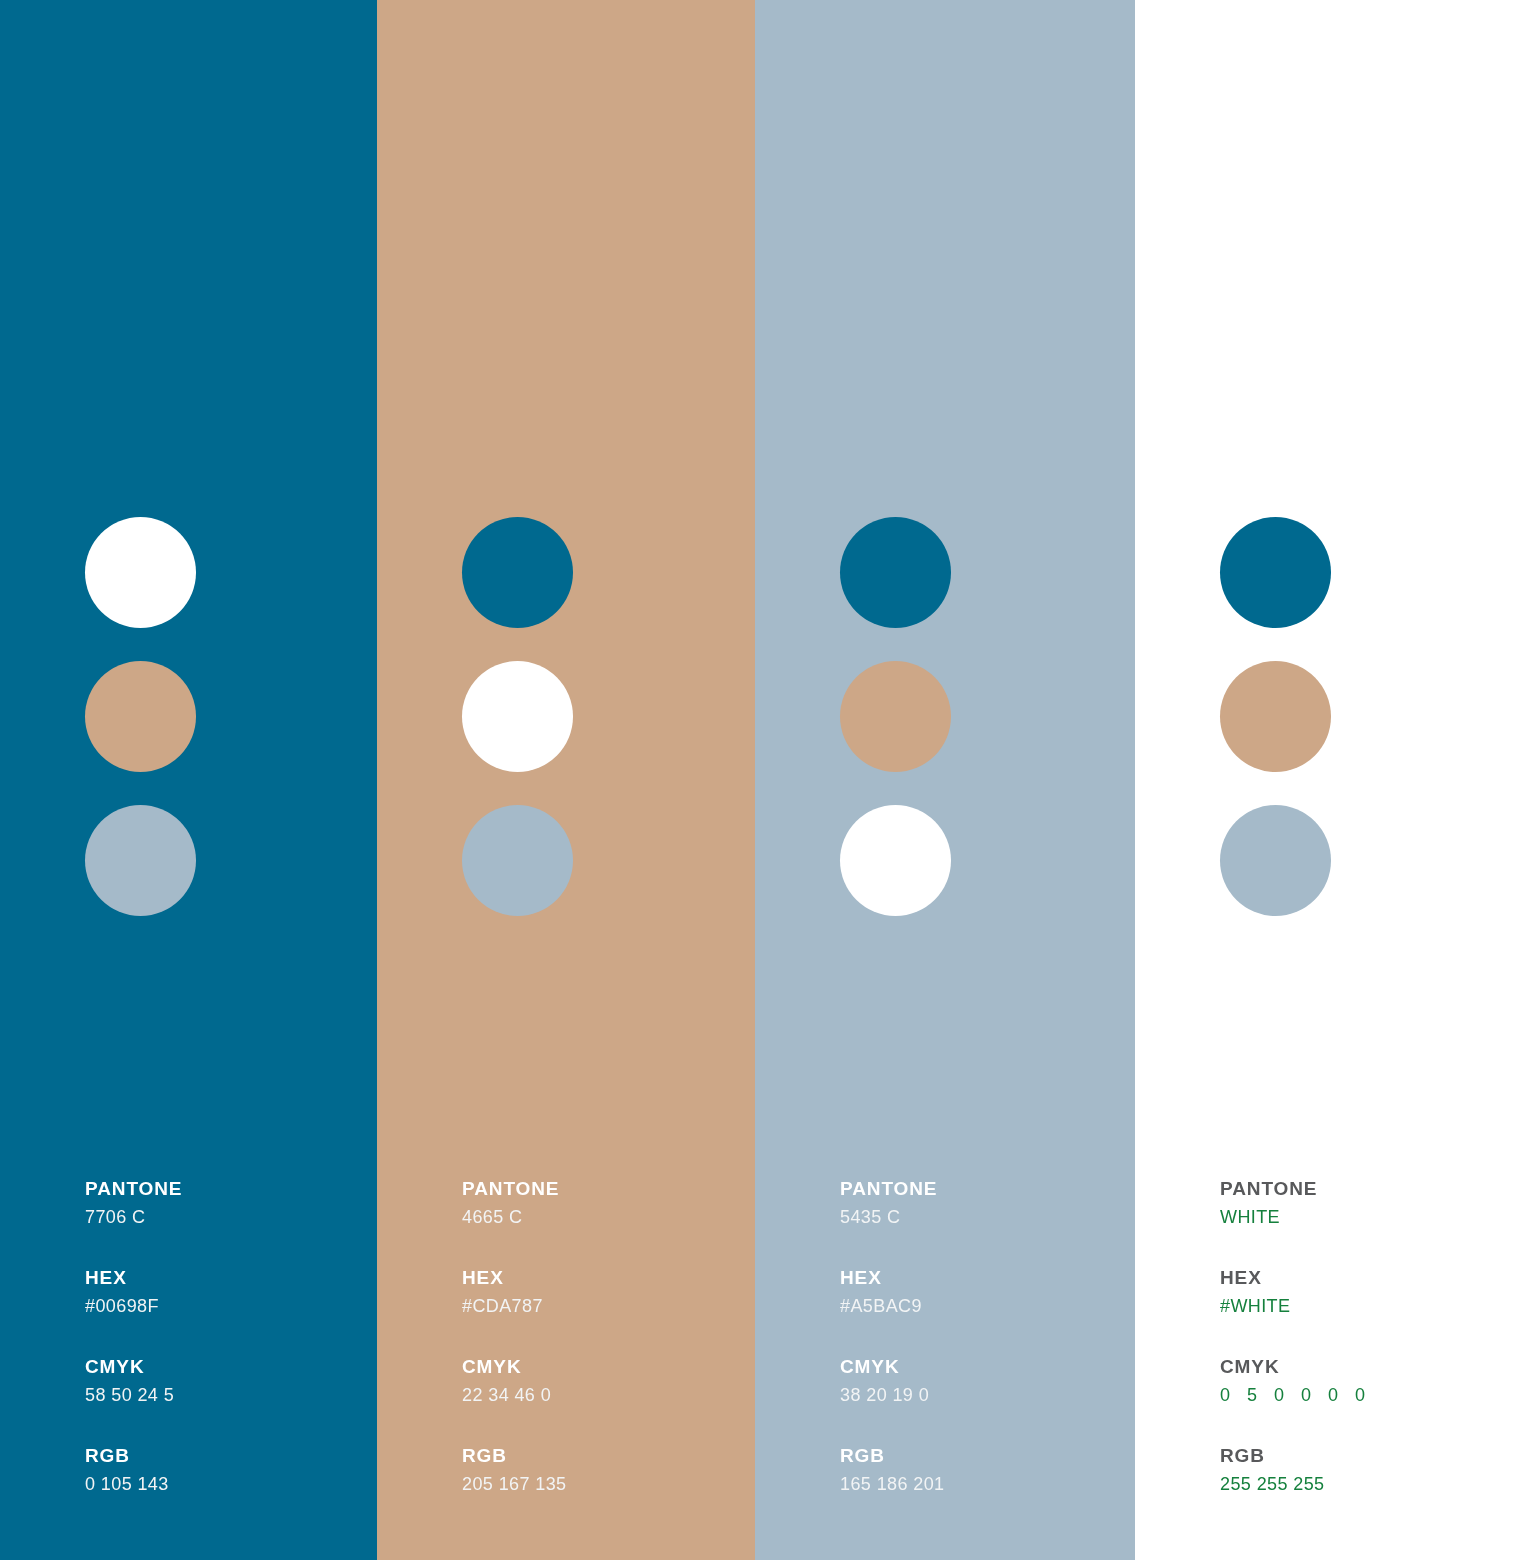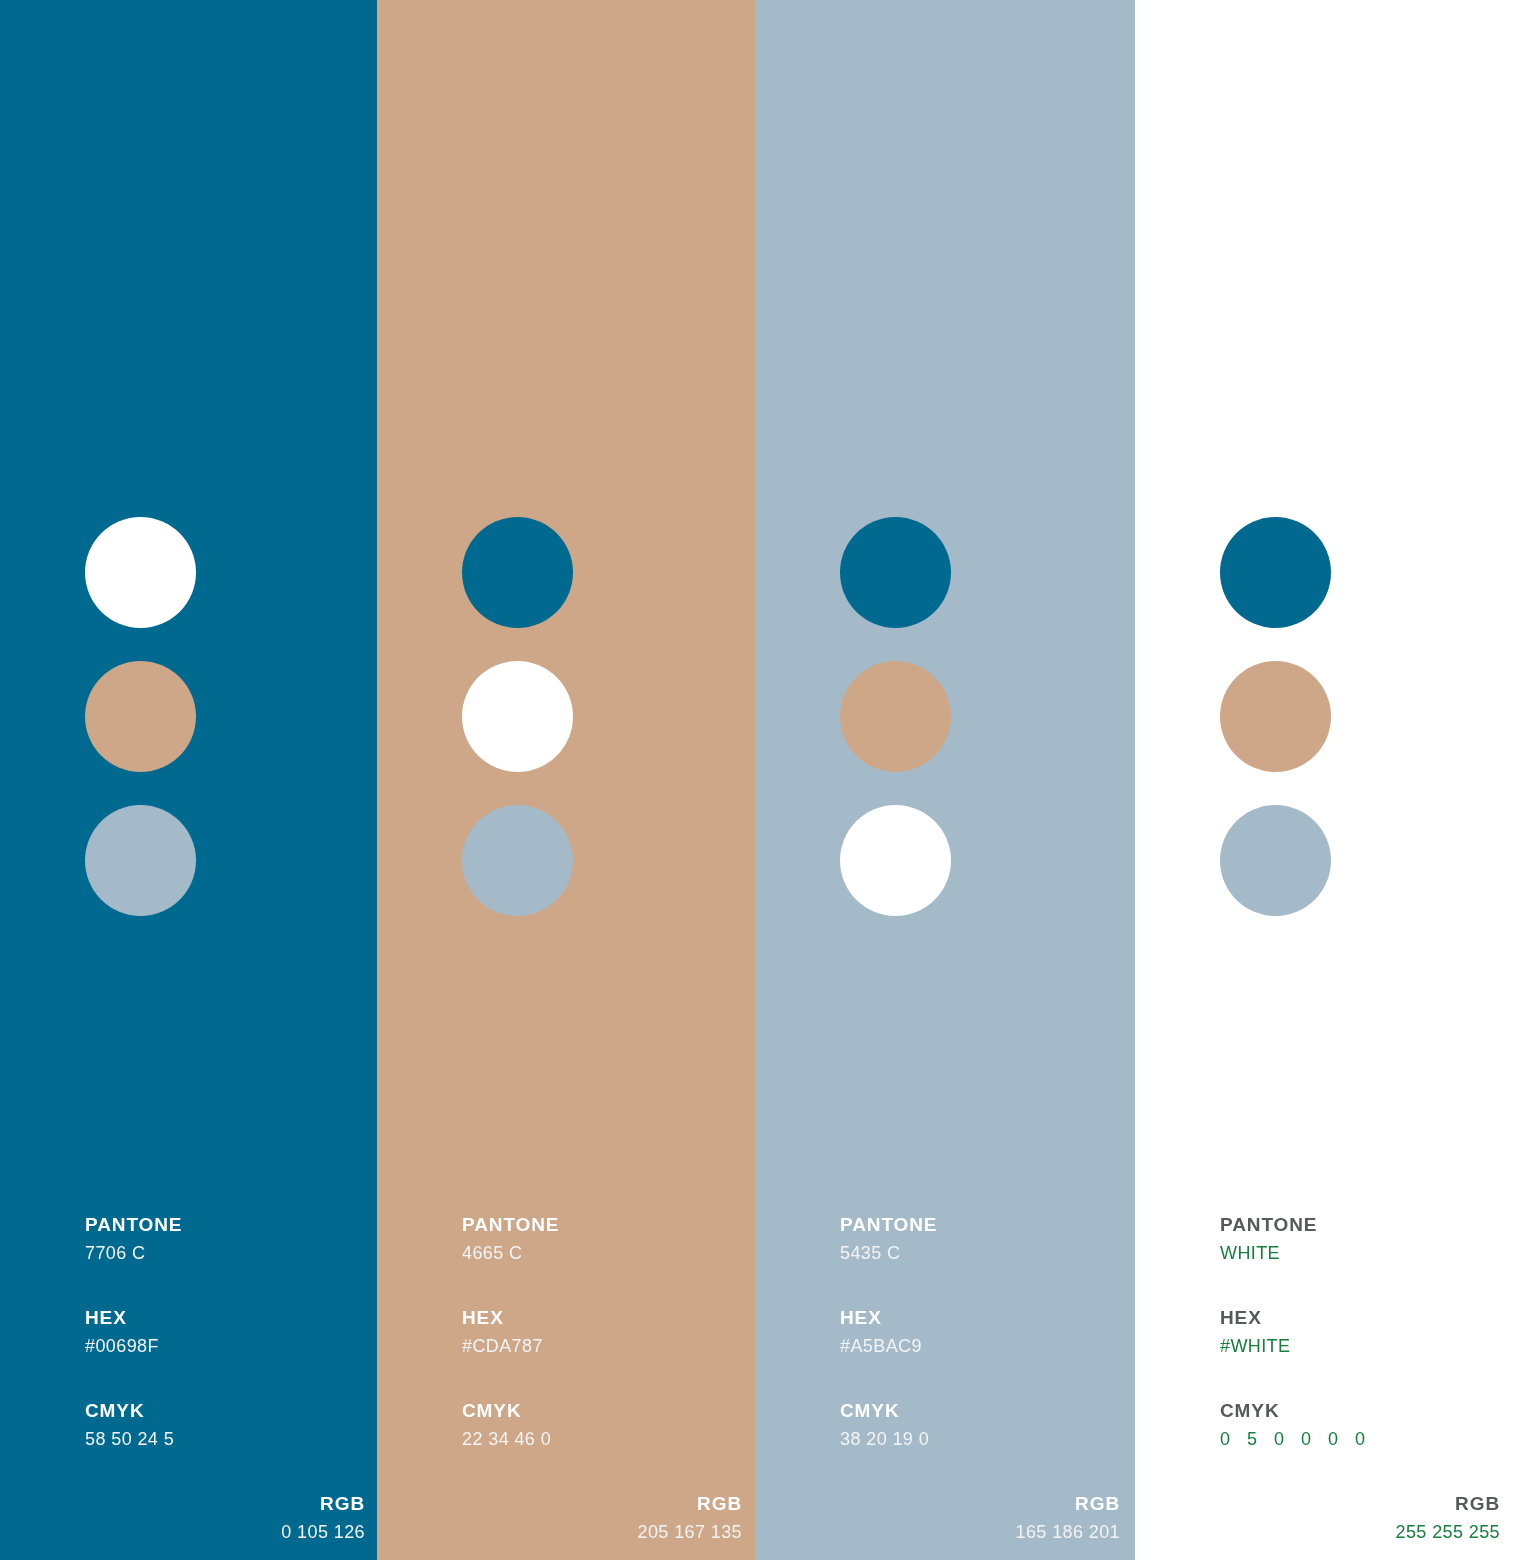--- a/index.html
+++ b/index.html
@@ -51,29 +51,28 @@
   
   .info-block {
     position: absolute;
     left: 85px;
     top: 1176px;
     width: 280px;
   }
   .info-group {
     margin-bottom: 32px;
   }
-  .info-group:last-child { margin-bottom: 0; text-align: right; }
+  .info-group:last-child { margin-bottom: 0; }
 
   .info-label {
     font-size: 19px;
     font-weight: 700;
     letter-spacing: 0.9px;
     line-height: 26px;
     white-space: nowrap;
-    margin-top: 36px;
   }
   .info-value {
     font-size: 18px;
     font-weight: 300;
     letter-spacing: 0.4px;
     line-height: 31px;
     white-space: nowrap;
   }
 
   
@@ -105,21 +104,21 @@
       <div class="info-group">
         <div class="info-label">HEX</div>
         <div class="info-value">#00698F</div>
       </div>
       <div class="info-group">
         <div class="info-label">CMYK</div>
         <div class="info-value">58 50 24 5</div>
       </div>
       <div class="info-group">
         <div class="info-label">RGB</div>
-        <div class="info-value">0 105 126</div>
+        <div class="info-value">0 105 143</div>
       </div>
     </div>
   </div>
 
   <div class="swatch-column col-1 text-light" style="background: rgb(205, 167, 135);">
     <div class="dot-stack">
       <div class="dot" style="background: rgb(0, 105, 143);"></div>
       <div class="dot" style="background: rgb(255, 255, 255);"></div>
       <div class="dot" style="background: rgb(165, 186, 201);"></div>
     </div>

